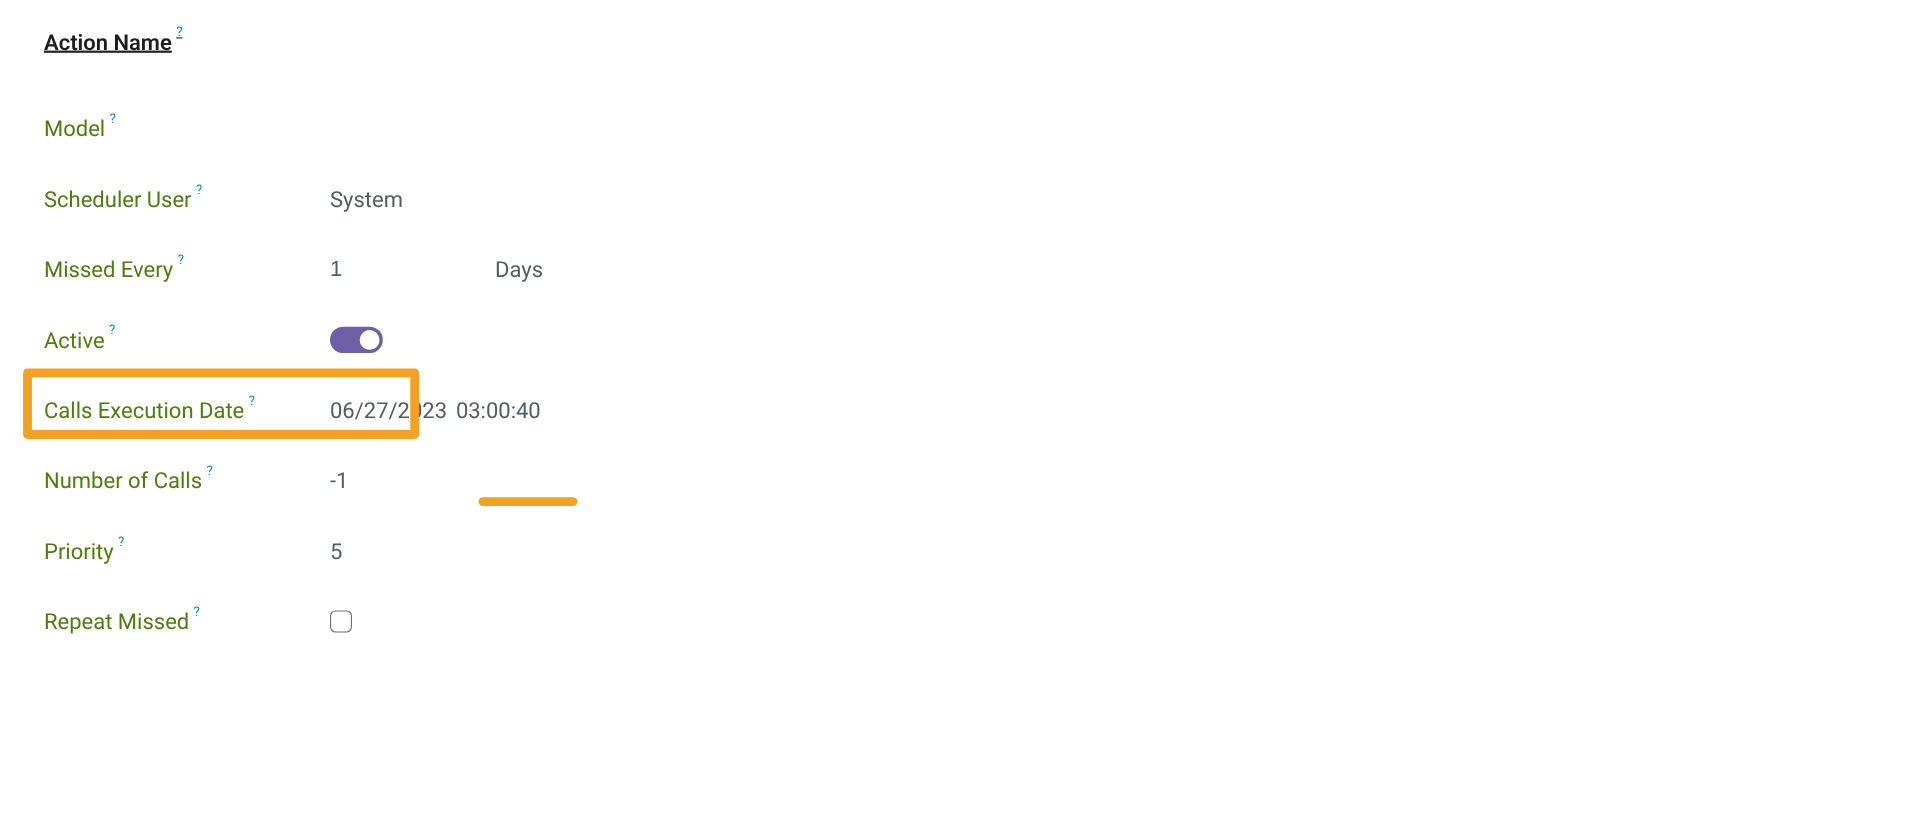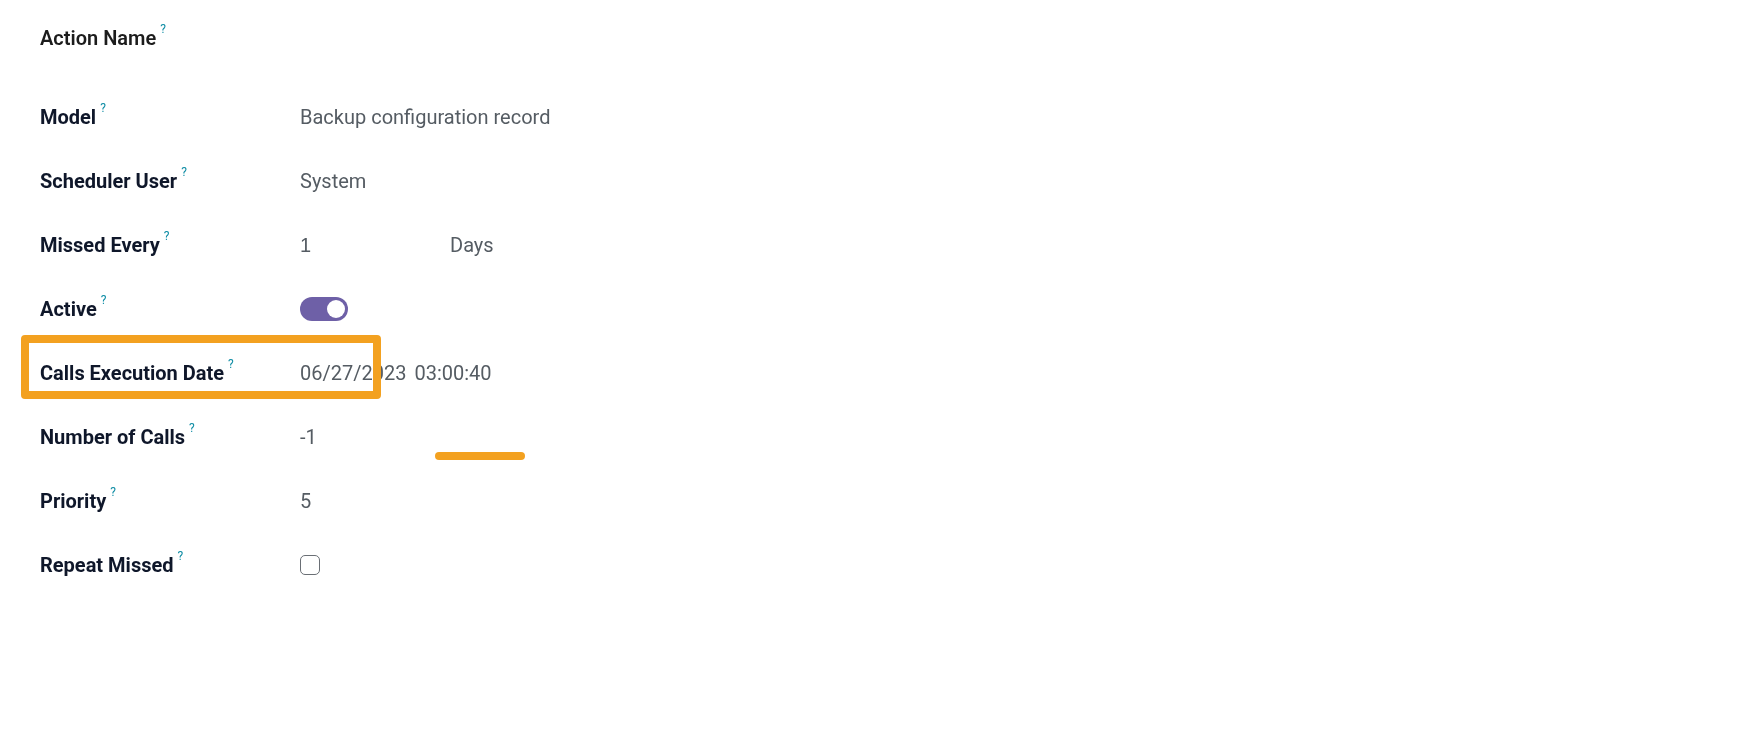--- a/index.html
+++ b/index.html
@@ -13,20 +13,21 @@
     width: 1744px;
     height: 746px;
     position: relative;
     box-sizing: border-box;
     padding: 26px 40px 40px 40px;
   }
 
   
   .title-block {
     margin-bottom: 18px;
+    text-decoration: underline;
   }
   .title-label-row {
     display: flex;
     align-items: flex-start;
     margin-bottom: 4px;
   }
   .title-label {
     font-size: 20px;
     font-weight: 600;
     color: #1c1c1c;
@@ -62,22 +63,22 @@
     min-height: 50px;
     margin-bottom: 14px;
   }
   .label-cell {
     width: 260px;
     display: flex;
     align-items: flex-start;
   }
   .label-cell .label {
     font-size: 20px;
-    font-weight: 700;
-    color: #0f172a;
+    font-weight: 400;
+    color: #4d7c0f;
   }
   .value-cell {
     display: flex;
     align-items: center;
     font-size: 20px;
     color: #555c63;
     gap: 40px;
   }
   .value-cell input[type="text"] {
     border: none;
@@ -169,23 +170,20 @@
     </div>
   </div>
 
   <div class="fields">
 
     <div class="row">
       <div class="label-cell">
         <span class="label">Model</span>
         <span class="help">?</span>
       </div>
-      <div class="value-cell">
-        <span>Backup configuration record</span>
-      </div>
     </div>
 
     <div class="row">
       <div class="label-cell">
         <span class="label">Scheduler User</span>
         <span class="help">?</span>
       </div>
       <div class="value-cell">
         <span>System</span>
       </div>

